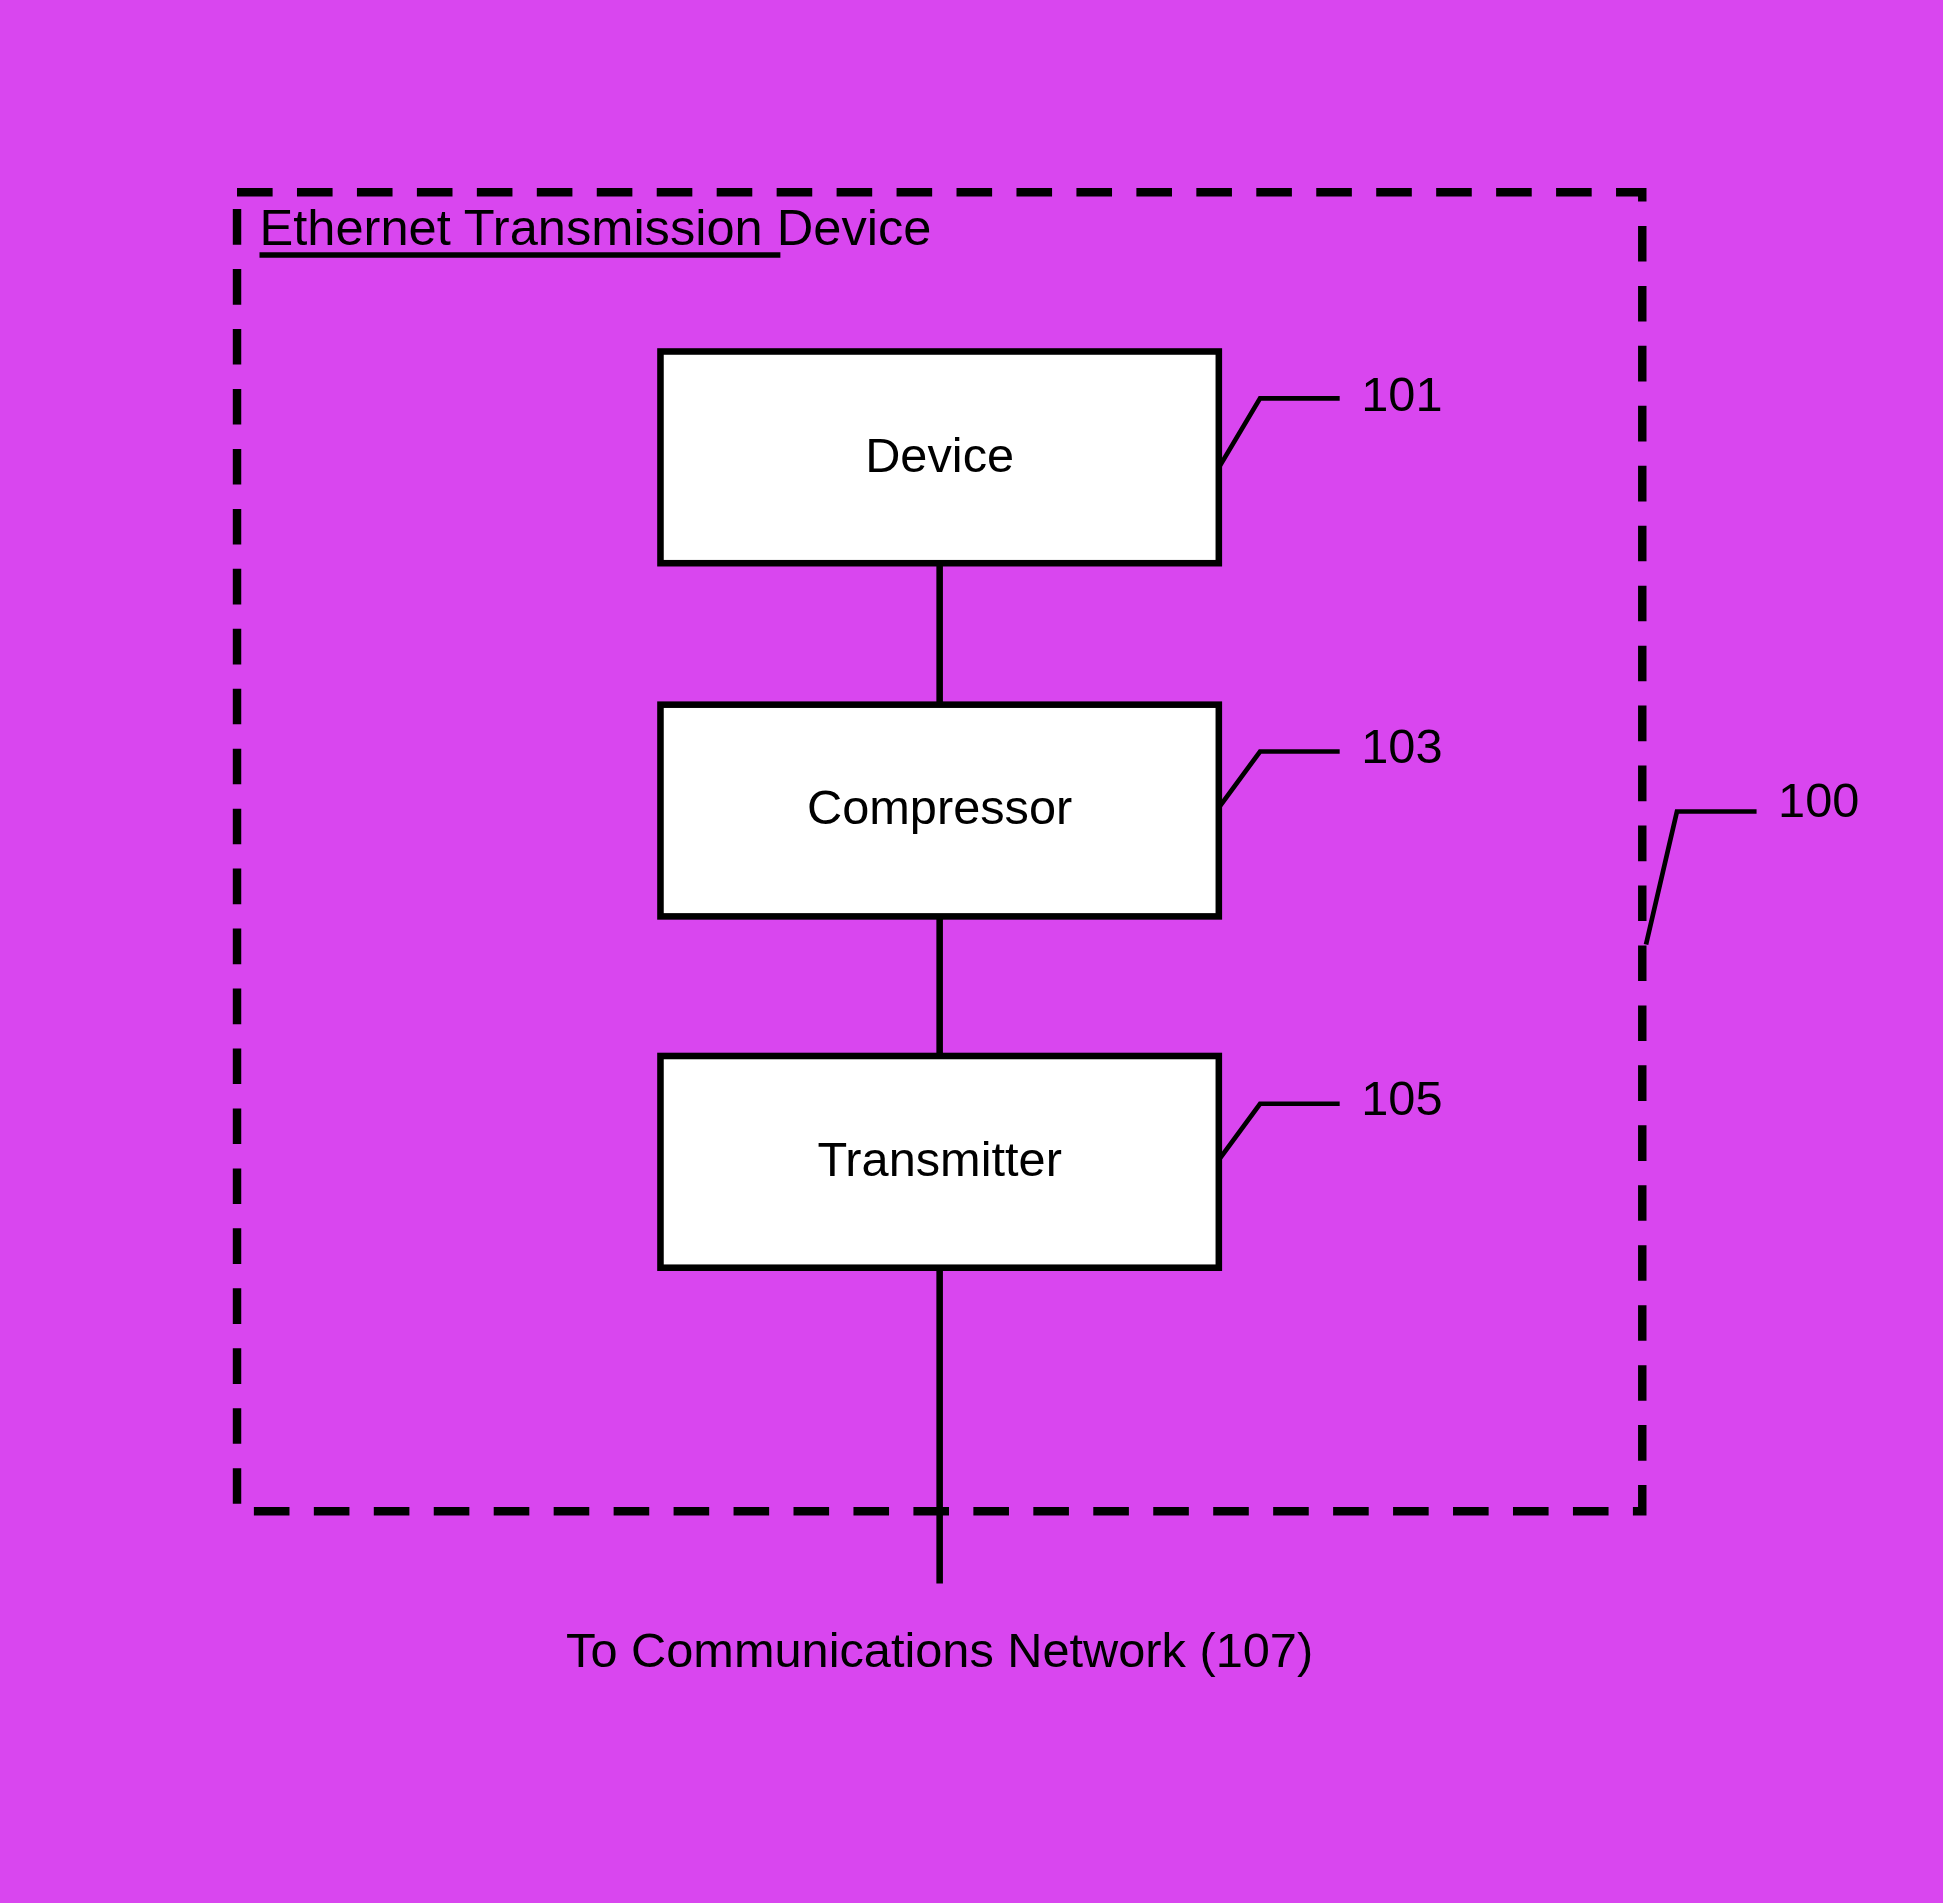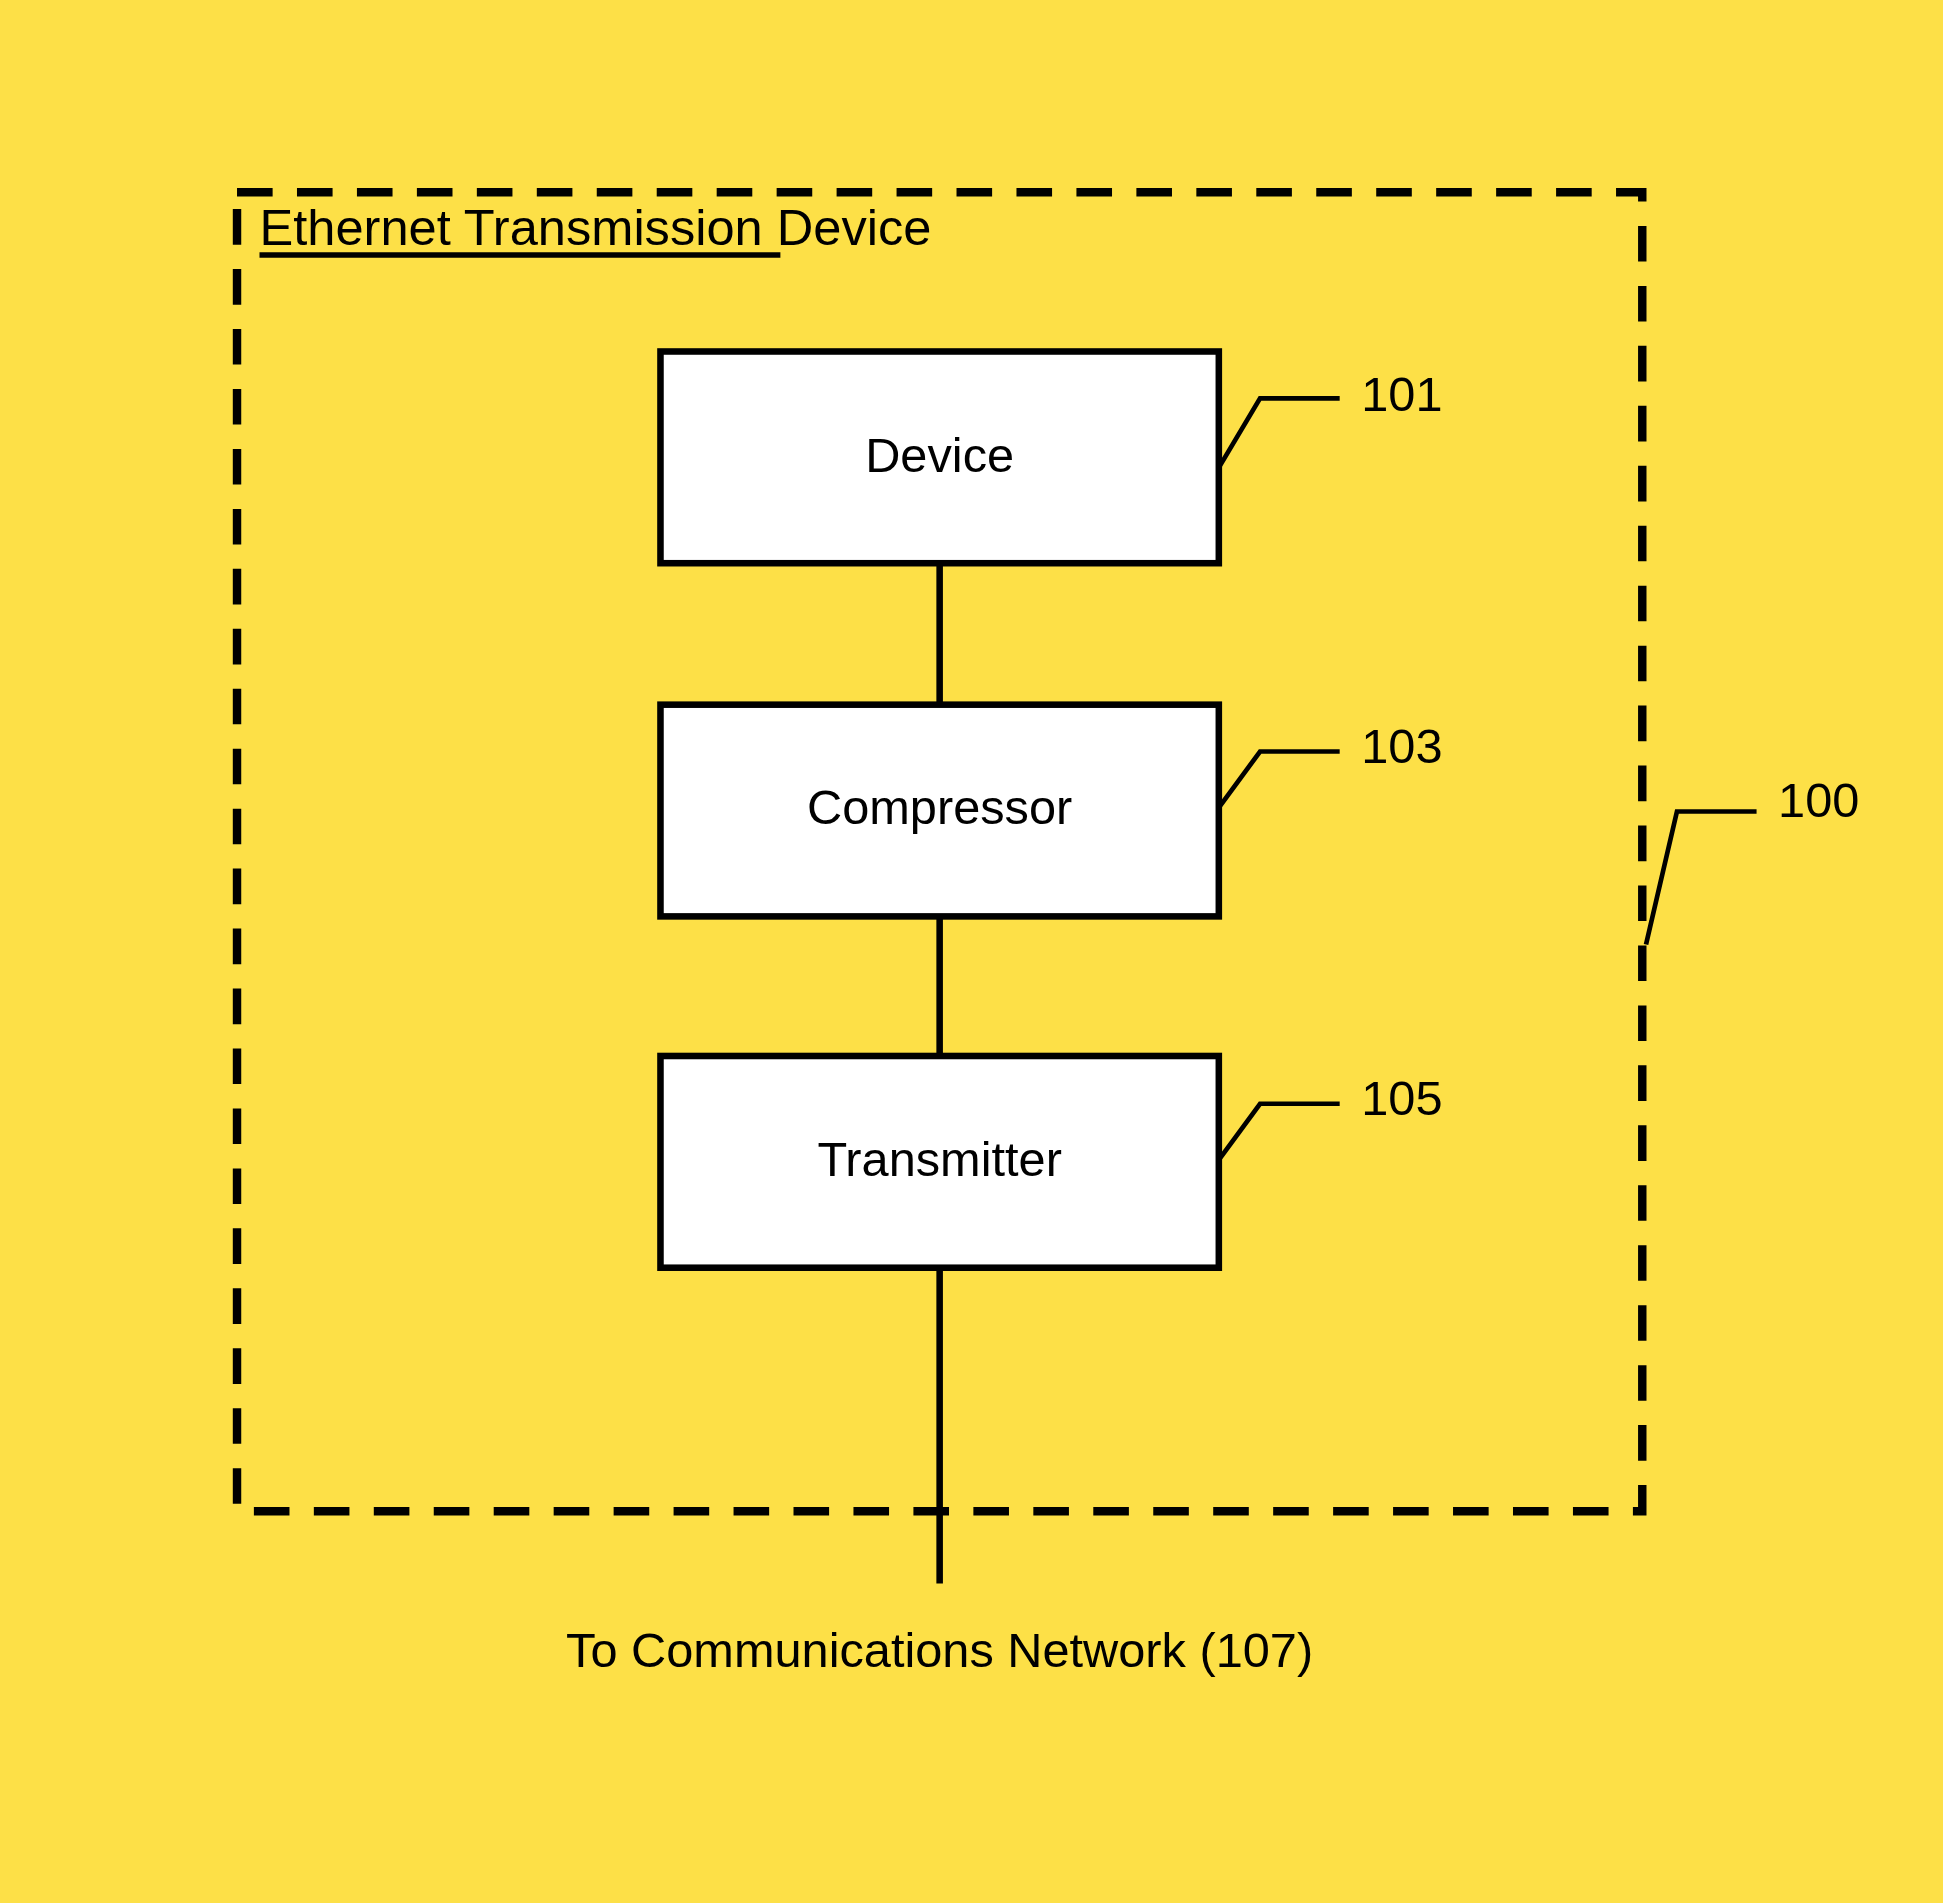--- a/index.html
+++ b/index.html
@@ -8,21 +8,21 @@
     padding: 0;
     background: #ffffff;
   }
   body {
     font-family: "Liberation Sans", "DejaVu Sans", sans-serif;
   }
   #figure-root {
     position: relative;
     width: 1943px;
     height: 1904px;
-    background: #fde047;
+    background: #d946ef;
     overflow: hidden;
   }
   #figure-svg {
     position: absolute;
     left: 0;
     top: 0;
     width: 1943px;
     height: 1904px;
     display: block;
   }

